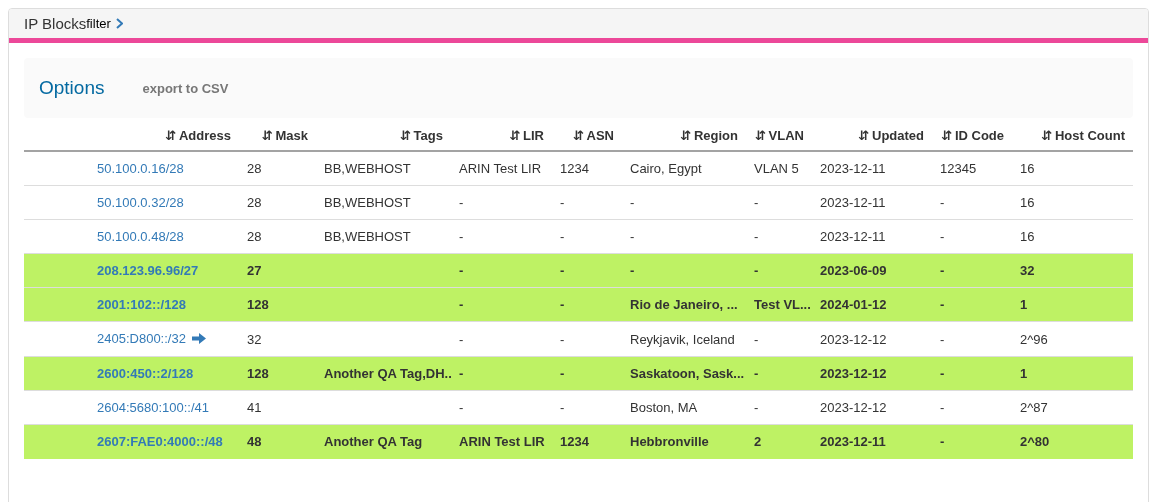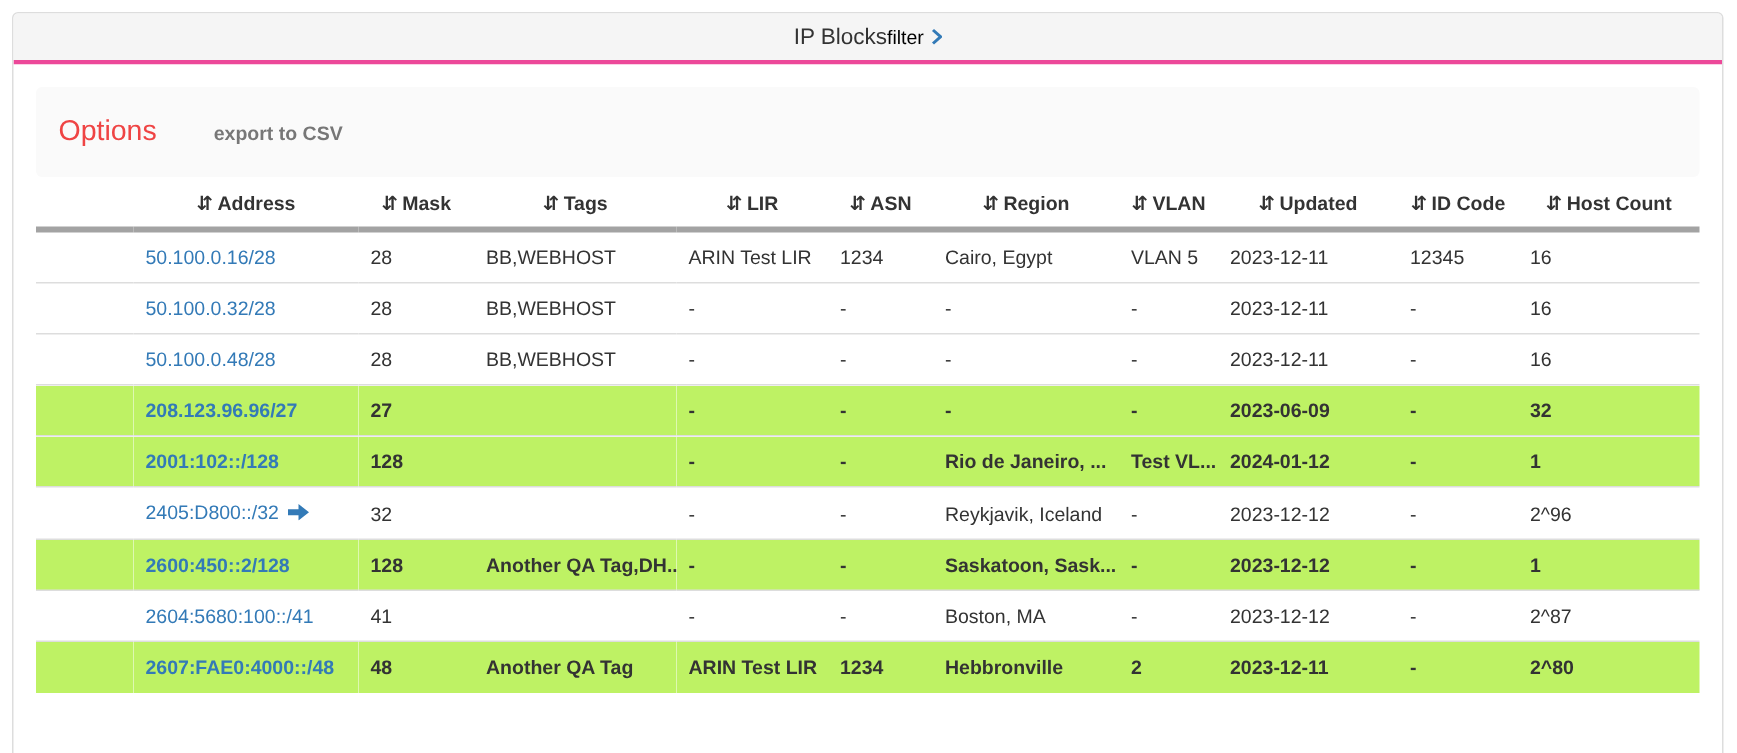--- a/index.html
+++ b/index.html
@@ -1,45 +1,45 @@
 <!DOCTYPE html>
 <html><head>
 <meta charset="utf-8">
 <style>
   * { margin:0; padding:0; box-sizing:border-box; }
   html,body { width:1158px; height:502px; overflow:hidden; background:#fff;
               font-family:"Liberation Sans","DejaVu Sans",sans-serif; }
   .panel { position:absolute; left:8px; top:8px; width:1141px; height:500px;
            border:1px solid #ddd; border-radius:4px; background:#fff; }
-  .panel-heading { display:flex; align-items:center; justify-content:center;
-                   background:#f5f5f5; border-bottom:3px solid #ec4899;
+  .panel-heading { display:flex; align-items:center; justify-content:flex-start;
+                   background:#f5f5f5; border-bottom:5px solid #ec4899;
                    border-radius:3px 3px 0 0; padding:8px 15px; height:34px; }
   .panel-title { font-size:15px; color:#333; }
   .filter-link { font-size:13px; color:#000000; text-decoration:none; cursor:pointer;
                  display:inline-flex; align-items:center; gap:5px; }
   .panel-body { padding:15px 15px 0 15px; }
 
   .options-bar { background:#fafafa; border-radius:4px; height:60px;
                  display:flex; align-items:center; padding:0 15px; }
-  .options-title { font-size:19px; color:#ef4444; }
+  .options-title { font-size:19px; color:#0369a1; }
   .export-link { font-size:13px; color:#777; margin-left:38px; cursor:pointer;font-weight:bold; }
   .search-group { margin-left:auto; display:flex; position:relative; }
   .search-input { width:218px; height:31px; border:1px solid #ccc; border-right:none;
                   border-radius:4px 0 0 4px; padding:6px 12px; font-size:13px; color:#333;
                   outline:none; background:#fff; }
   .search-input::placeholder { color:#9a9a9a; }
   .search-btn { width:40px; height:31px; background:#fff; border:1px solid #ccc;
                 border-radius:0 4px 4px 0; cursor:pointer;
                 display:flex; align-items:center; justify-content:center; }
   .annotation-circle { position:absolute; right:-6px; top:-8px; width:50px; height:46px;
                        border:4px solid #c9242b; border-radius:50%; pointer-events:none; }
 
   table { width:100%; border-collapse:collapse; table-layout:fixed; margin-top:3px; }
-  th { text-align:center; font-size:13px; font-weight:bold; color:#333;
-       padding:7px 8px; border-bottom:4px solid #a3a3a3; white-space:nowrap; overflow:hidden; }
+  th { text-align:right; font-size:13px; font-weight:bold; color:#333;
+       padding:7px 8px; border-bottom:2px solid #a3a3a3; white-space:nowrap; overflow:hidden; }
   td { font-size:13px; color:#333; padding:9px 8px; border-top:1px solid #ddd;
        white-space:nowrap; overflow:hidden; height:34px; }
   tr.hl td { background:#bef264;font-weight:bold; }
   .sort { font-weight:bold; color:#333; margin-right:3px;
           font-family:"DejaVu Sans",sans-serif; }
   .address-link { color:#337ab7; text-decoration:none; cursor:pointer;text-align:center; }
   .arrow-ic { margin-left:6px; vertical-align:middle; }
   .c-blank  { width:65px; }
   .c-addr   { width:150px; }
   .c-mask   { width:77px; }

